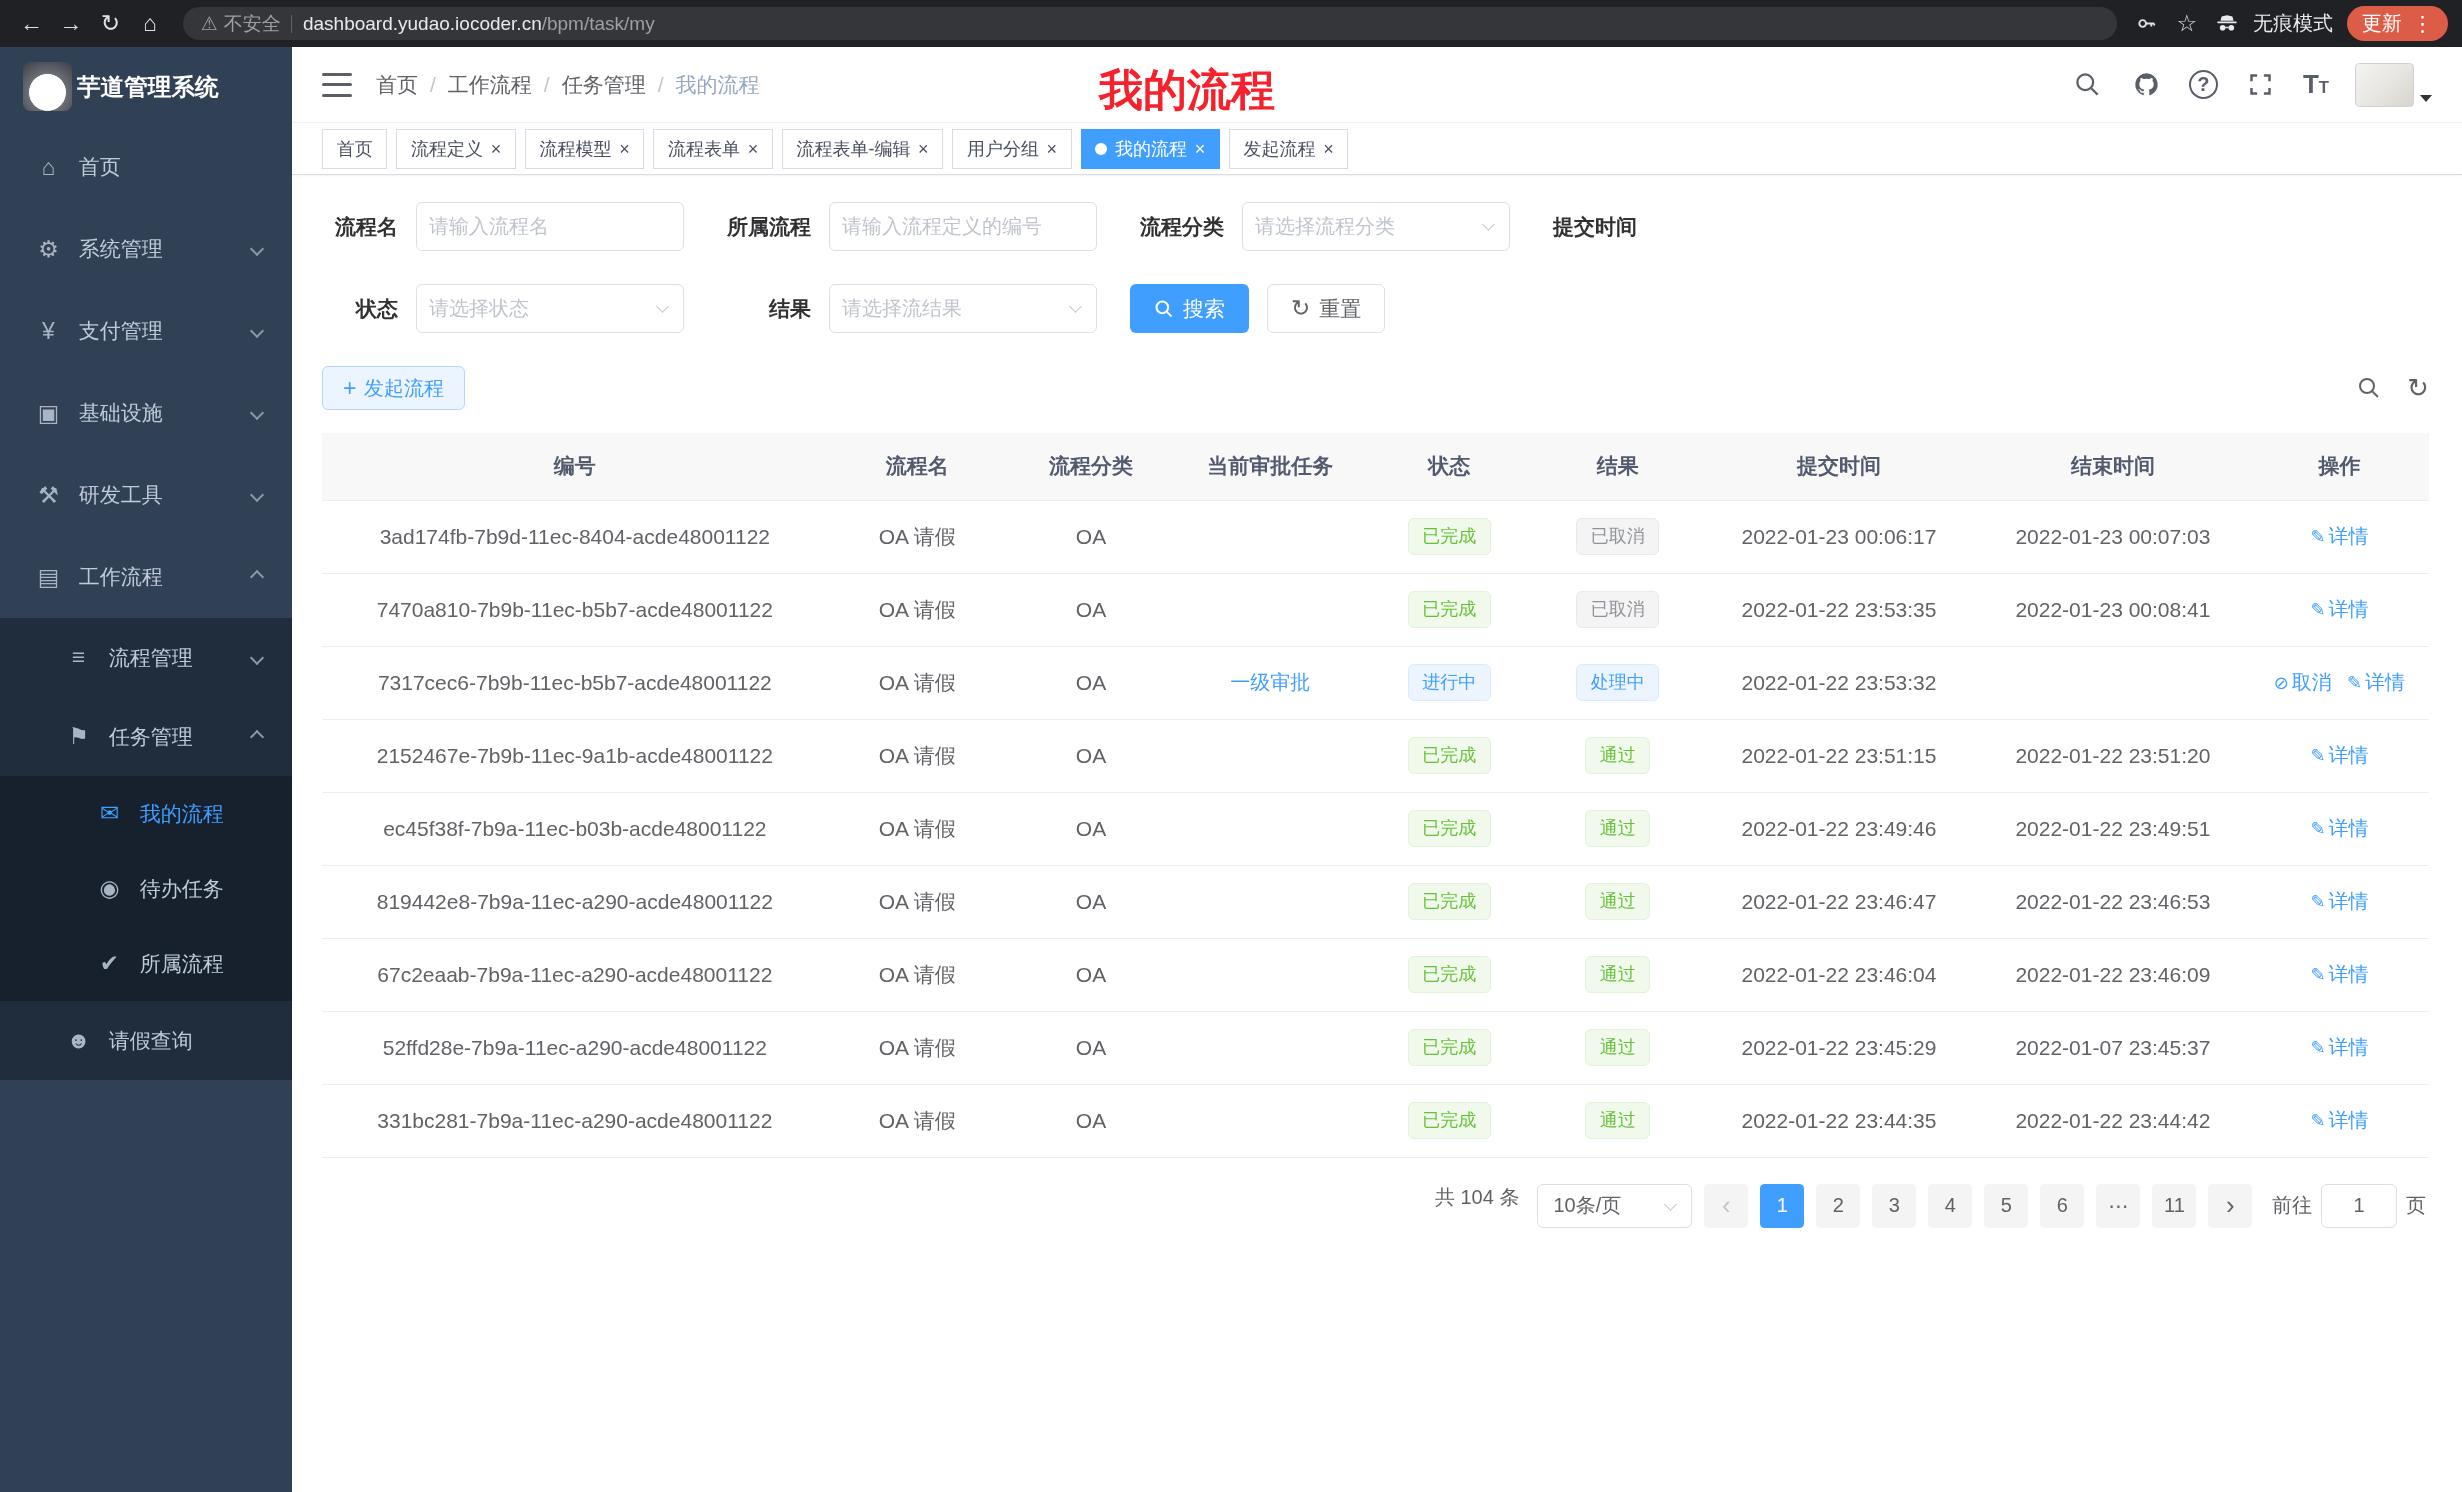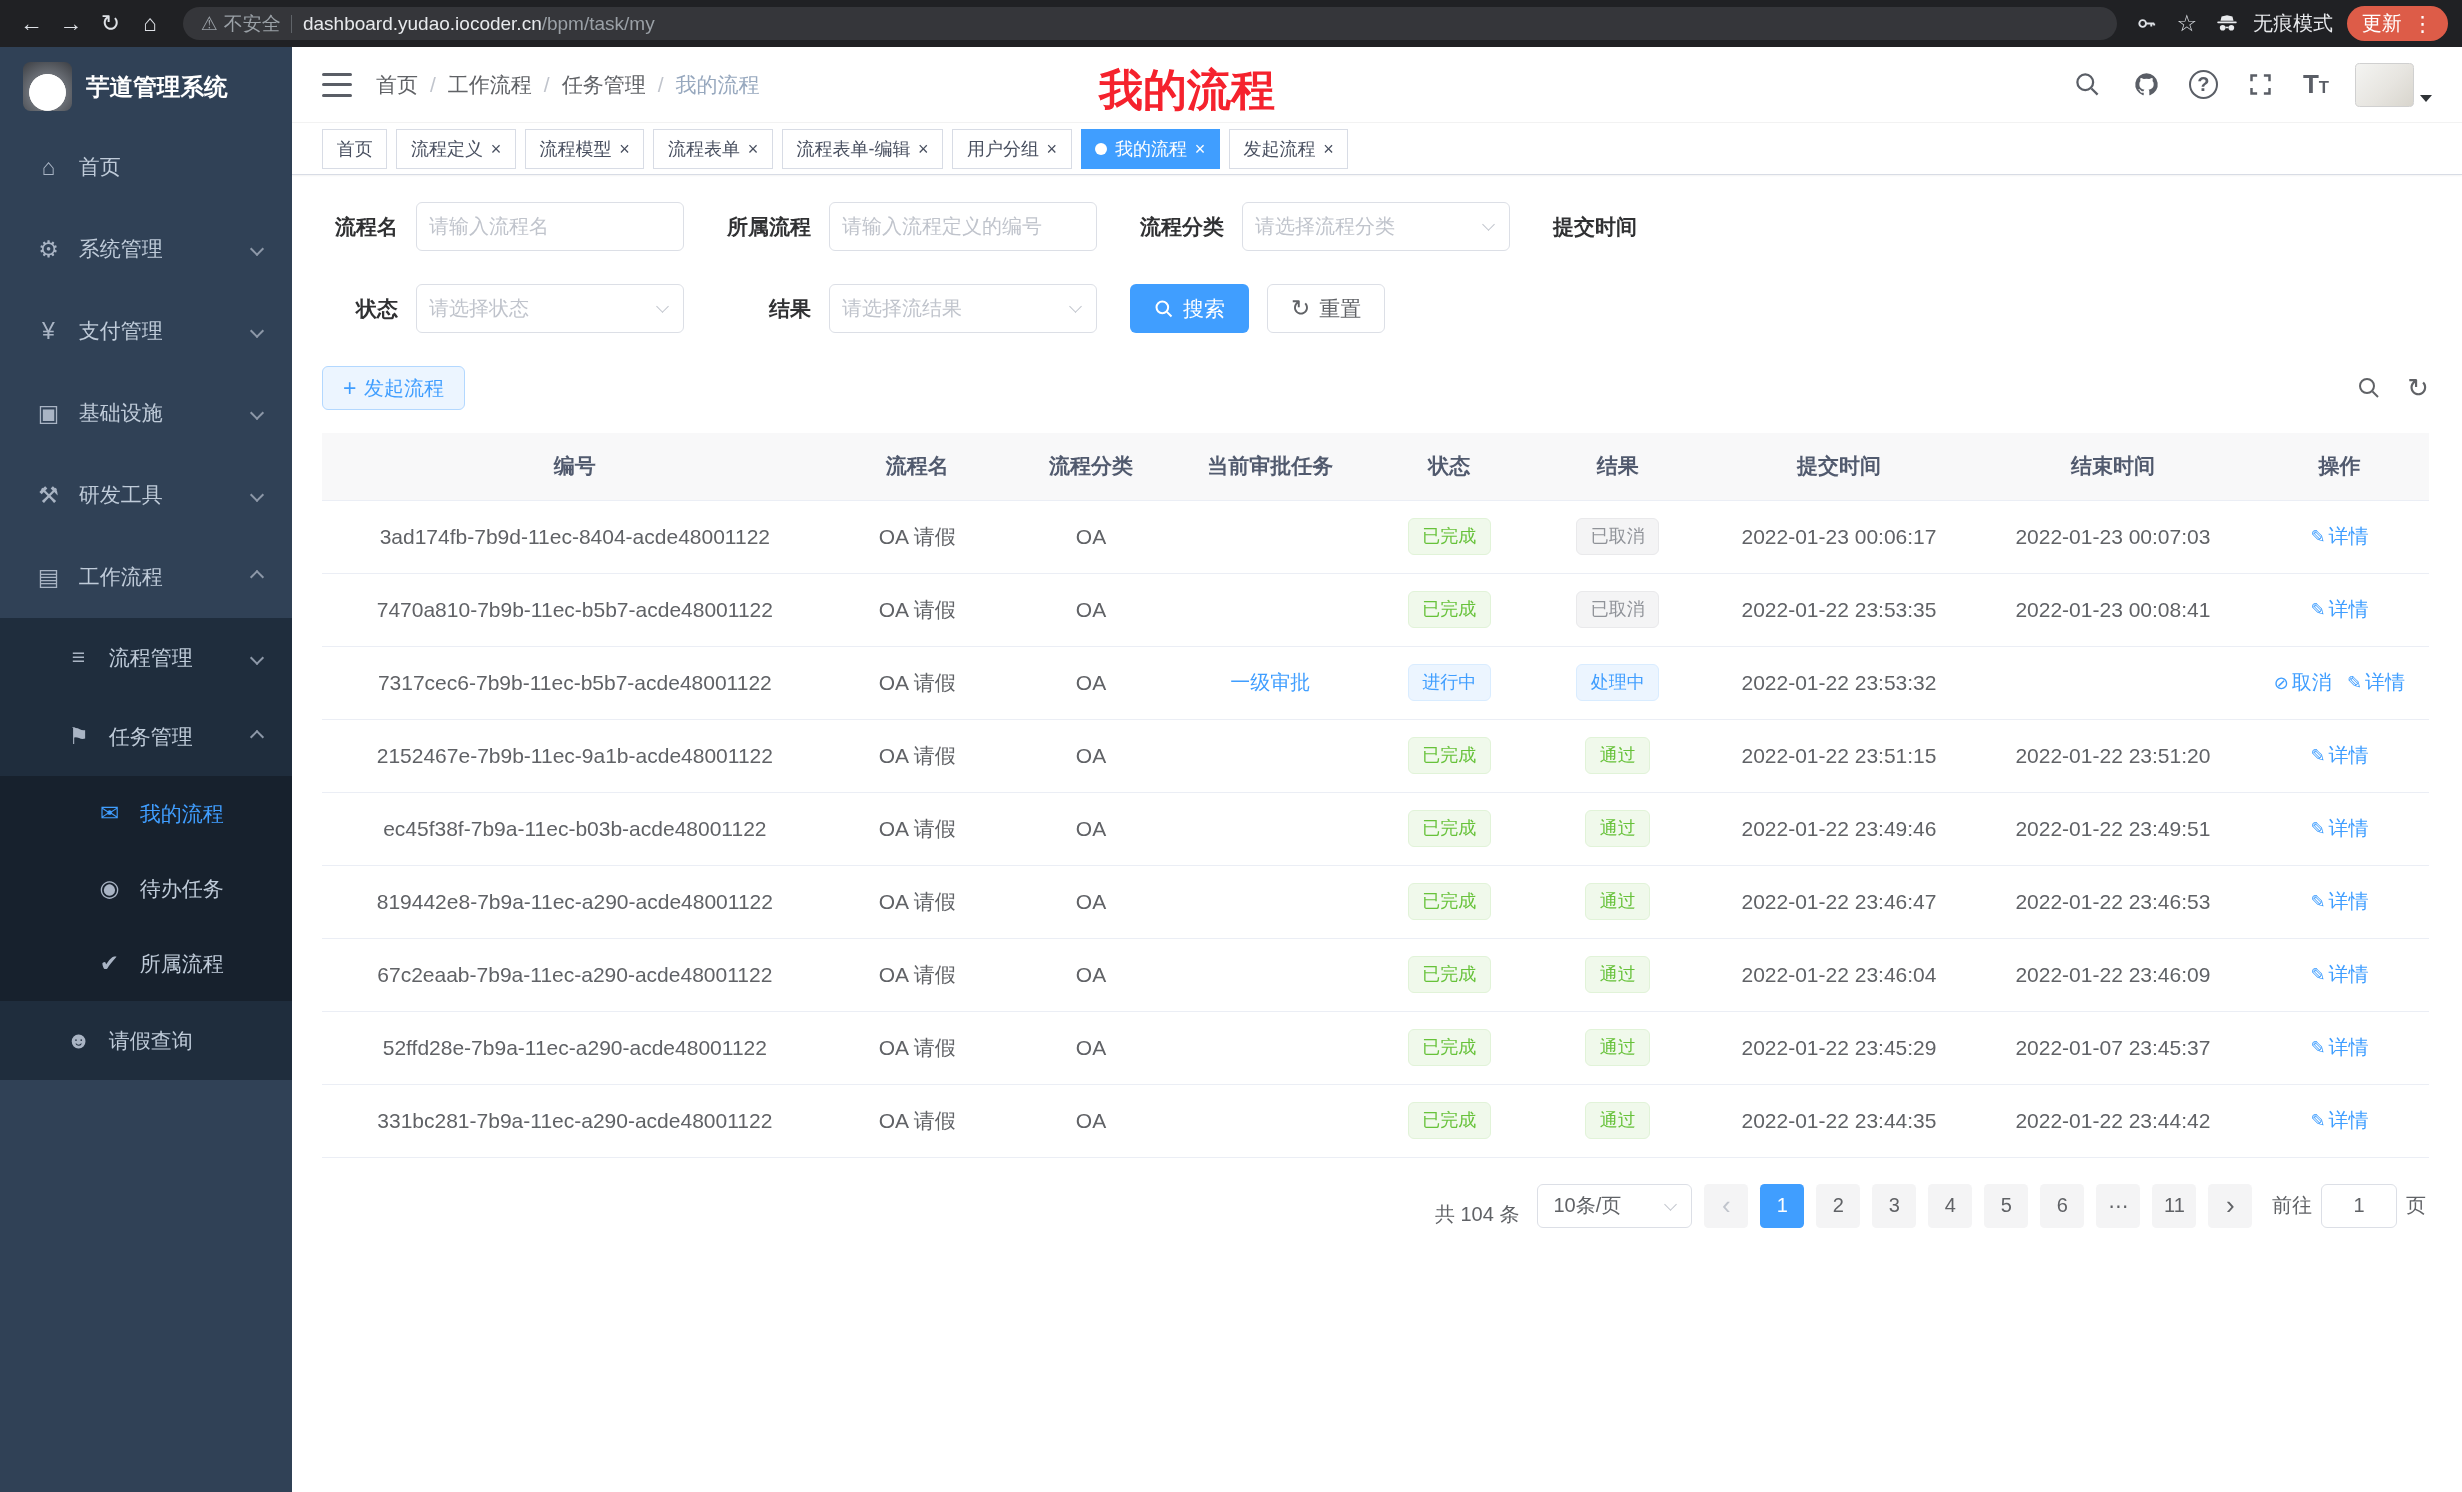--- a/index.html
+++ b/index.html
@@ -21,21 +21,21 @@
   .chrome-icon { width:27px; height:27px; display:flex; align-items:center; justify-content:center; color:#dee1e6; font-size:23px; }
   .incog { display:flex; align-items:center; gap:13px; font-size:20px; color:#e8eaed; }
   .incog svg { width:26px; height:26px; }
   .update-pill { background:#dd5c48; color:#fff; border-radius:20px; height:35px; display:flex;
     align-items:center; gap:10.7px; padding:0 15px; font-size:20px; }
   .kebab { font-size:21px; letter-spacing:0; }
 
   
   .app { display:flex; height:1446px; }
   .sidebar { width:292px; background:#304156; flex:0 0 auto; display:flex; flex-direction:column; }
-  .logo-row { height:79px; display:flex; align-items:center; padding-left:23px; gap:14px; }
+  .logo-row { height:79px; display:flex; align-items:center; padding-left:23px; gap:5px; }
   .logo-img { width:49px; height:49px; border-radius:7.6px;
     background:radial-gradient(circle at 50% 62%, #ffffff 46%, #d9d9d9 47%, #6b6f76 48%, #3a3d42 100%); }
   .logo-title { color:#fff; font-size:23.6px; font-weight:700; }
   .menu-item { display:flex; align-items:center; color:#bfcbd9; font-size:21px; cursor:pointer; }
   .menu-item.lvl1 { height:82px; padding-left:32px; }
   .menu-item.lvl2 { height:79px; padding-left:62px; background:#1f2d3d; }
   .menu-item.lvl3 { height:75px;  padding-left:93px; background:#17212d; }
   .menu-item.active { color:#409eff; }
   .menu-item.active .mi-icon { color:#409eff; }
   .mi-icon { width:33px; text-align:center; margin-right:13.7px; font-size:23px; color:#a9b4c4; }
@@ -122,21 +122,21 @@
     font-size:18px; border:0.8px solid transparent; }
   .tag-success { background:#f0f9eb; border-color:#e1f3d8; color:#67c23a; }
   .tag-info    { background:#f4f4f5; border-color:#e9e9eb; color:#909399; }
   .tag-primary { background:#ecf5ff; border-color:#d9ecff; color:#409eff; }
   .tag-danger  { background:#fef0f0; border-color:#fde2e2; color:#f56c6c; }
   .link { color:#409eff; cursor:pointer; font-size:20px; white-space:nowrap; }
   .cell-actions .link { margin:0 7.6px; }
   .link .li { font-size:18px; margin-right:3px; }
 
   
-  .pagination { display:flex; align-items:flex-end; justify-content:flex-end; gap:12px; margin:26px 3px 0 0;
+  .pagination { display:flex; align-items:flex-start; justify-content:flex-end; gap:12px; margin:26px 3px 0 0;
     font-size:20px; color:#606266; }
   .pg-total { margin-right:6px; }
   .pg-size { position:relative; width:155px; height:44px; border:0.8px solid #dcdfe6; border-radius:6px;
     display:flex; align-items:center; padding:0 15px; color:#606266; background:#fff; cursor:pointer; }
   .pg-size .sel-caret { top:15px; }
   .pg-btn { min-width:44px; height:44px; border-radius:4.6px; background:#f4f4f5; color:#606266;
     display:flex; align-items:center; justify-content:center; font-size:20px; cursor:pointer; padding:0 4.6px; }
   .pg-btn.arrow { font-size:26px; color:#c0c4cc; }
   .pg-btn.arrow.next { color:#606266; }
   .pg-btn.on { background:#409eff; color:#fff; }

